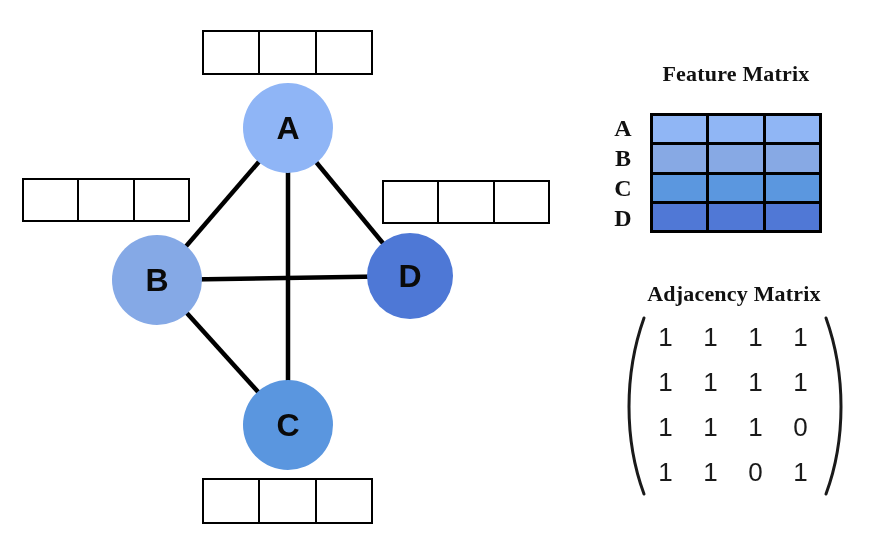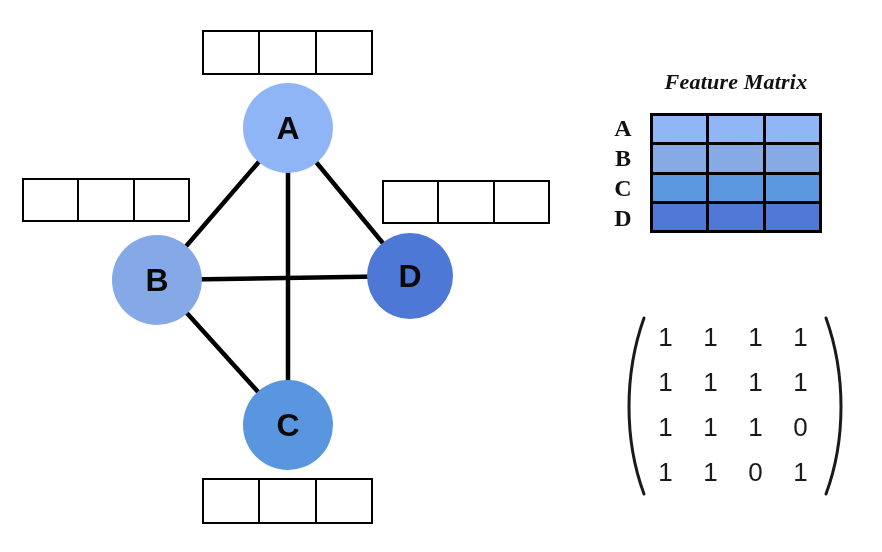--- a/index.html
+++ b/index.html
@@ -105,21 +105,21 @@
     <div class="vcell"></div>
     <div class="vcell"></div>
     <div class="vcell"></div>
   </div>
   <div class="vec" style="left:202px;top:478px;width:171px;height:46px;">
     <div class="vcell"></div>
     <div class="vcell"></div>
     <div class="vcell"></div>
   </div>
 
-  <div class="panel-title" style="left:616px;top:69px;font-style:italic;">Feature Matrix</div>
+  <div class="panel-title" style="left:616px;top:61px;">Feature Matrix</div>
   <div class="fm-labels">
     <div>A</div>
     <div>B</div>
     <div>C</div>
     <div>D</div>
   </div>
   <div class="fm-grid">
     <div style="background-color: rgb(144, 182, 245);"></div>
     <div style="background-color: rgb(144, 182, 245);"></div>
     <div style="background-color: rgb(144, 182, 245);"></div>
@@ -127,20 +127,21 @@
     <div style="background-color: rgb(135, 169, 228);"></div>
     <div style="background-color: rgb(135, 169, 228);"></div>
     <div style="background-color: rgb(91, 151, 223);"></div>
     <div style="background-color: rgb(91, 151, 223);"></div>
     <div style="background-color: rgb(91, 151, 223);"></div>
     <div style="background-color: rgb(80, 120, 214);"></div>
     <div style="background-color: rgb(80, 120, 214);"></div>
     <div style="background-color: rgb(80, 120, 214);"></div>
   </div>
 
+  <div class="panel-title" style="left:614px;top:281px;">Adjacency Matrix</div>
   <svg class="parens" width="236" height="188" viewBox="0 0 236 188">
     <path d="M 27 6 C 7 62 7 128 27 182"></path>
     <path d="M 209 6 C 229 62 229 128 209 182"></path>
   </svg>
   <div class="am-grid">
     <span class="acell">1</span>
     <span class="acell">1</span>
     <span class="acell">1</span>
     <span class="acell">1</span>
     <span class="acell">1</span>

